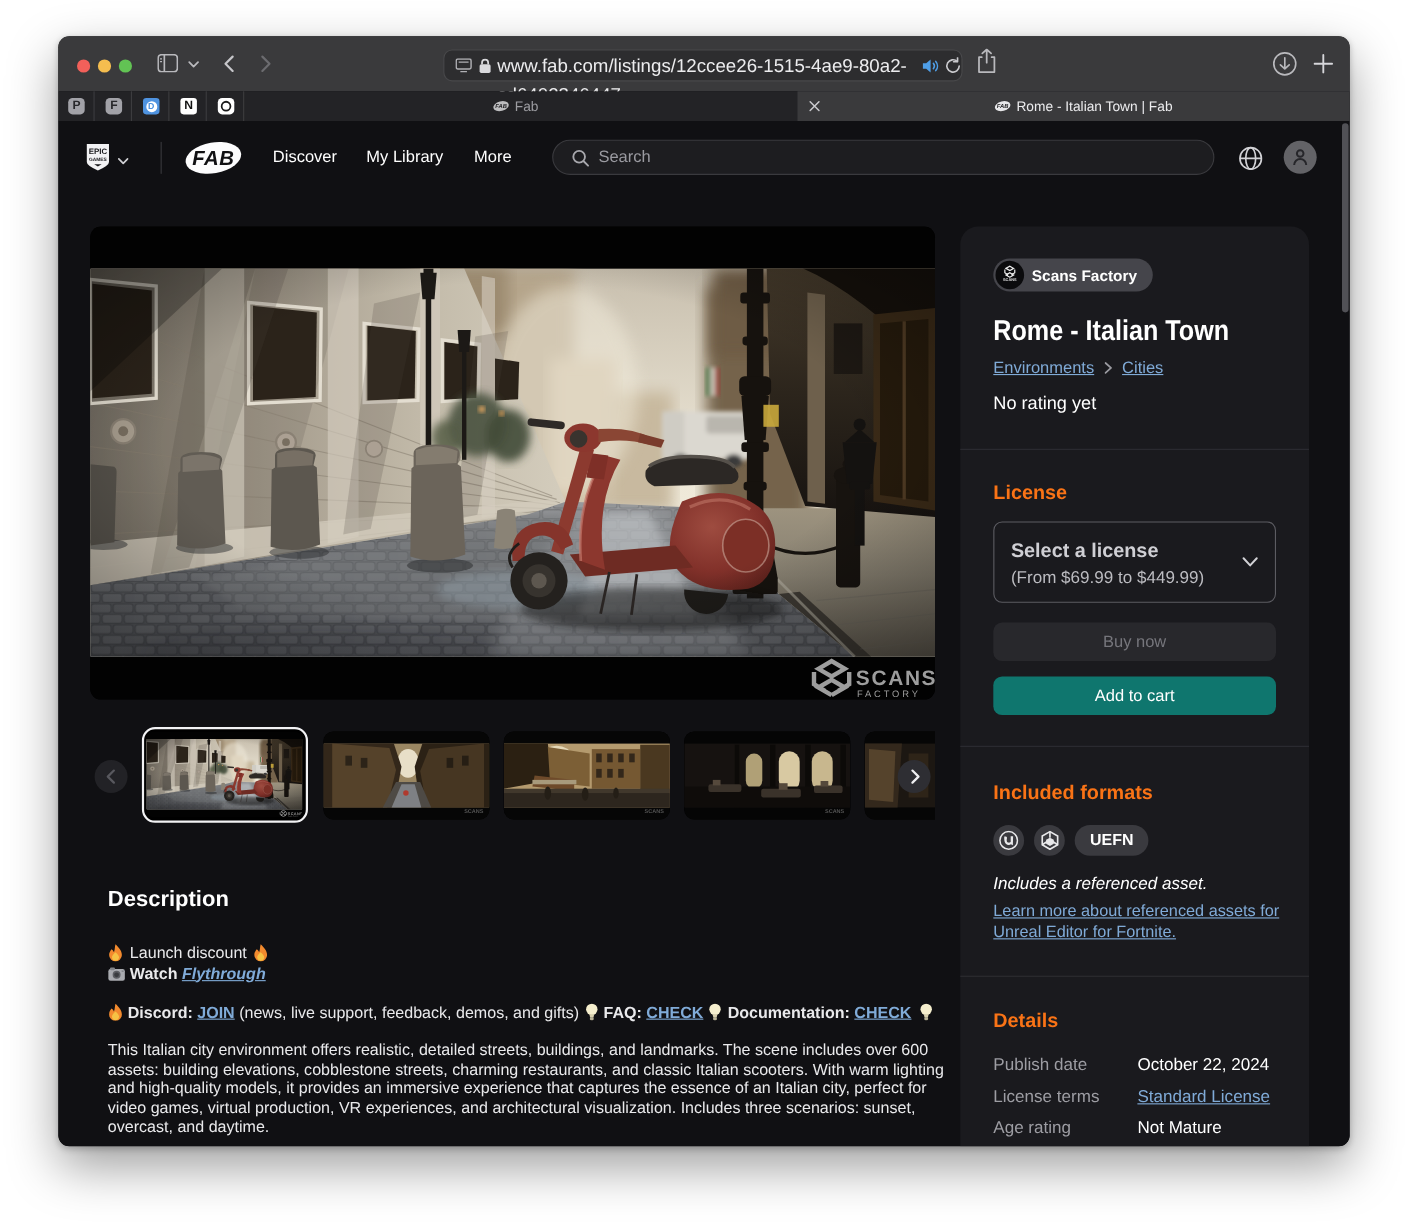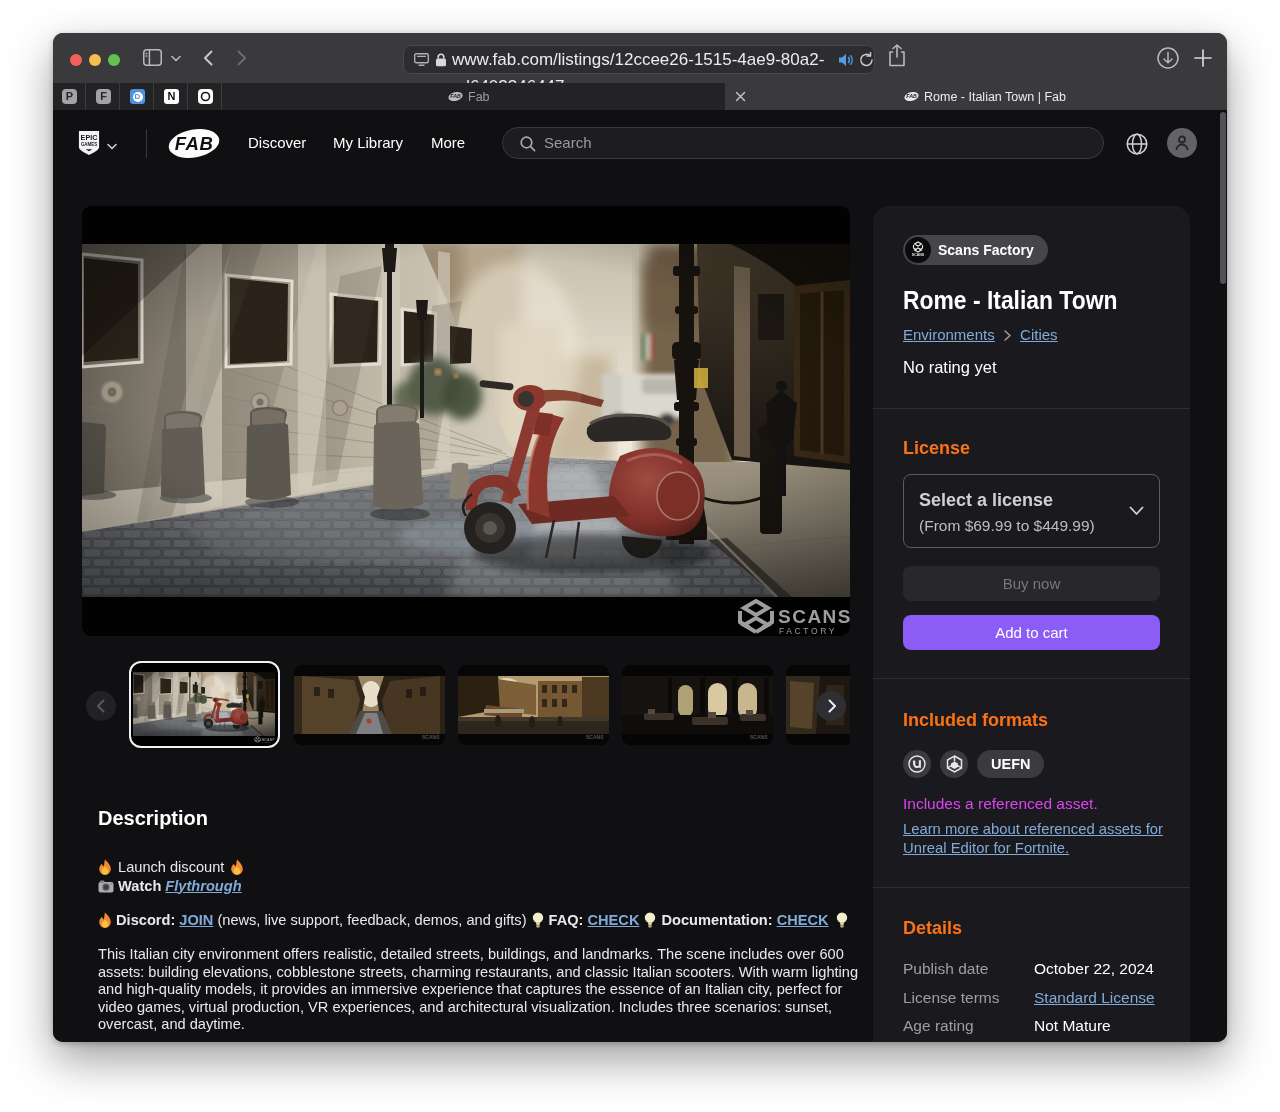--- a/index.html
+++ b/index.html
@@ -623,38 +623,38 @@
       <div class="divider" style="top:202px;"></div>
       <div class="abs sechead" style="left:30px;top:232px;">License</div>
       <div class="abs" style="left:30px;top:268px;width:257px;height:74px;border:1px solid #5c5c62;border-radius:8px;">
         <div class="abs" style="left:15px;top:15px;font-size:18px;font-weight:bold;color:#cfcfd4;">Select a license</div>
         <div class="abs" style="left:15px;top:42px;font-size:15.5px;color:#bcbcc1;">(From $69.99 to $449.99)</div>
         <svg class="abs" style="right:15px;top:31px;" width="15" height="10" viewBox="0 0 15 10">
             <path d="M1.5 1.5 L7.5 8 L13.5 1.5" fill="none" stroke="#d2d2d6" stroke-width="1.8" stroke-linecap="round" stroke-linejoin="round"></path>
           </svg>
       </div>
       <div class="btn" style="top:360px;background:#28282c;color:#76767c;line-height:35px;">Buy now</div>
-      <div class="btn" style="top:409px;background:#8b5cf6;color:#fff;line-height:35px;">Add to cart</div>
+      <div class="btn" style="top:409px;background:#0f766e;color:#fff;line-height:35px;">Add to cart</div>
       <div class="divider" style="top:472px;"></div>
       <div class="abs sechead" style="left:30px;top:504px;">Included formats</div>
       <div class="abs" style="left:30px;top:544px;width:28px;height:28px;border-radius:50%;background:#3a3a3f;">
         <svg style="position:absolute;left:5px;top:5px" width="18" height="18" viewBox="0 0 18 18">
             <circle cx="9" cy="9" r="8" fill="none" stroke="#e8e8ea" stroke-width="1.4"></circle>
             <path d="M5 5.5 C5 5.5 4.6 9.5 6 11.5 C7 13 9.5 13.6 11 12.6 L12.8 13.4 L13 5.2 L10.8 5.2 L10.8 10.2 C10.8 10.2 10 11.4 8.6 11 C7.2 10.6 7.2 9 7.2 9 C7.2 7 8.6 5.4 5 5.5 Z" fill="#e8e8ea"></path>
           </svg>
       </div>
       <div class="abs" style="left:67px;top:544px;width:28px;height:28px;border-radius:50%;background:#3a3a3f;">
         <svg style="position:absolute;left:5.5px;top:5px" width="17" height="18" viewBox="0 0 17 18">
             <path d="M8.5 1 L15.5 5 L15.5 13 L8.5 17 L1.5 13 L1.5 5 Z" fill="none" stroke="#e8e8ea" stroke-width="1.5"></path>
             <path d="M8.5 1 L8.5 6.5 M1.5 13 L6 10 M15.5 13 L11 10" stroke="#e8e8ea" stroke-width="1.5"></path>
             <path d="M8.5 6.5 L12 8.5 L12 12 L8.5 14 L5 12 L5 8.5 Z" fill="#e8e8ea"></path>
           </svg>
       </div>
       <div class="abs" style="left:104px;top:544px;height:28px;border-radius:14px;background:#3a3a3f;color:#fff;font-size:14.5px;font-weight:bold;line-height:28px;padding:0 14px;">UEFN</div>
-      <div class="abs" style="left:30px;top:589px;font-size:15.5px;color:#d946ef;">Includes a referenced asset.</div>
+      <div class="abs" style="left:30px;top:589px;font-size:15.5px;color:#ffffff;font-style:italic;">Includes a referenced asset.</div>
       <div class="abs bluelink" style="left:30px;top:614px;font-size:14.8px;line-height:19px;width:264px;">Learn more about referenced assets for Unreal Editor for Fortnite.</div>
       <div class="divider" style="top:681px;"></div>
       <div class="abs sechead" style="left:30px;top:712px;">Details</div>
       <div class="abs" style="left:30px;top:754px;font-size:15.5px;color:#9d9da3;">Publish date</div>
       <div class="abs" style="left:161px;top:754px;font-size:15.5px;color:#fff;">October 22, 2024</div>
       <div class="abs" style="left:30px;top:783px;font-size:15.5px;color:#9d9da3;">License terms</div>
       <div class="abs bluelink" style="left:161px;top:783px;font-size:15.5px;">Standard License</div>
       <div class="abs" style="left:30px;top:811px;font-size:15.5px;color:#9d9da3;">Age rating</div>
       <div class="abs" style="left:161px;top:811px;font-size:15.5px;color:#fff;">Not Mature</div>
     </div>

